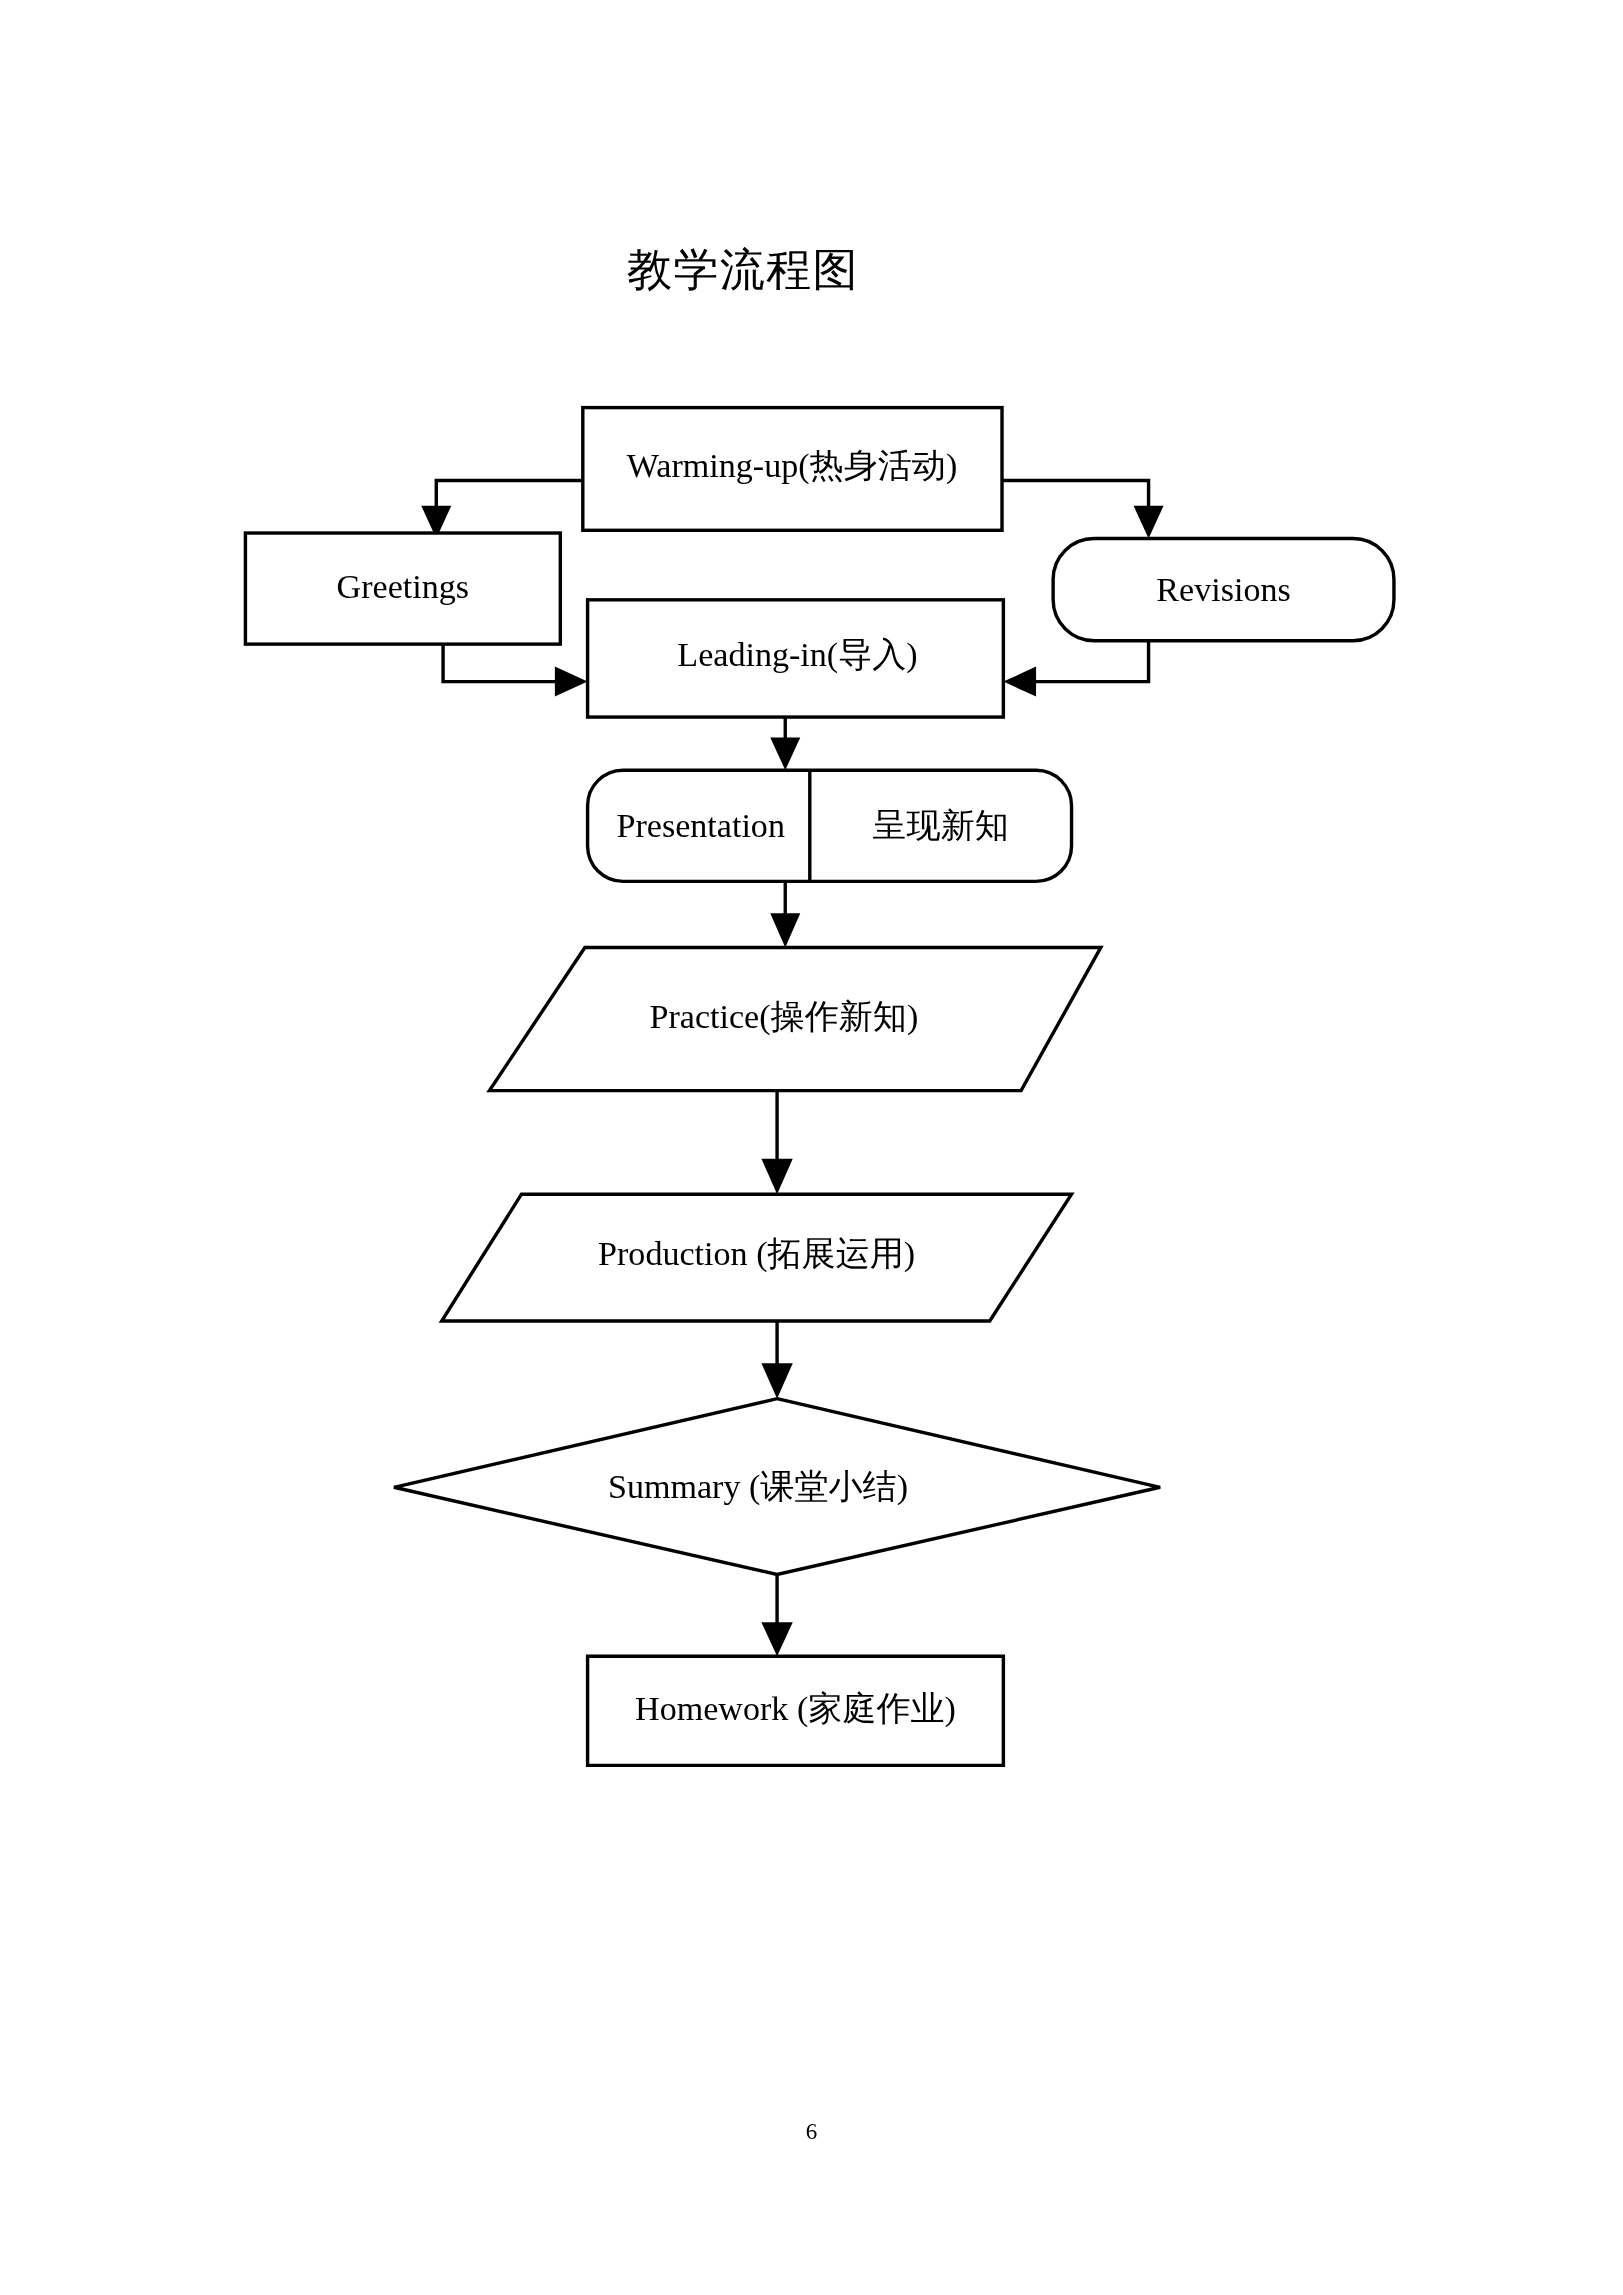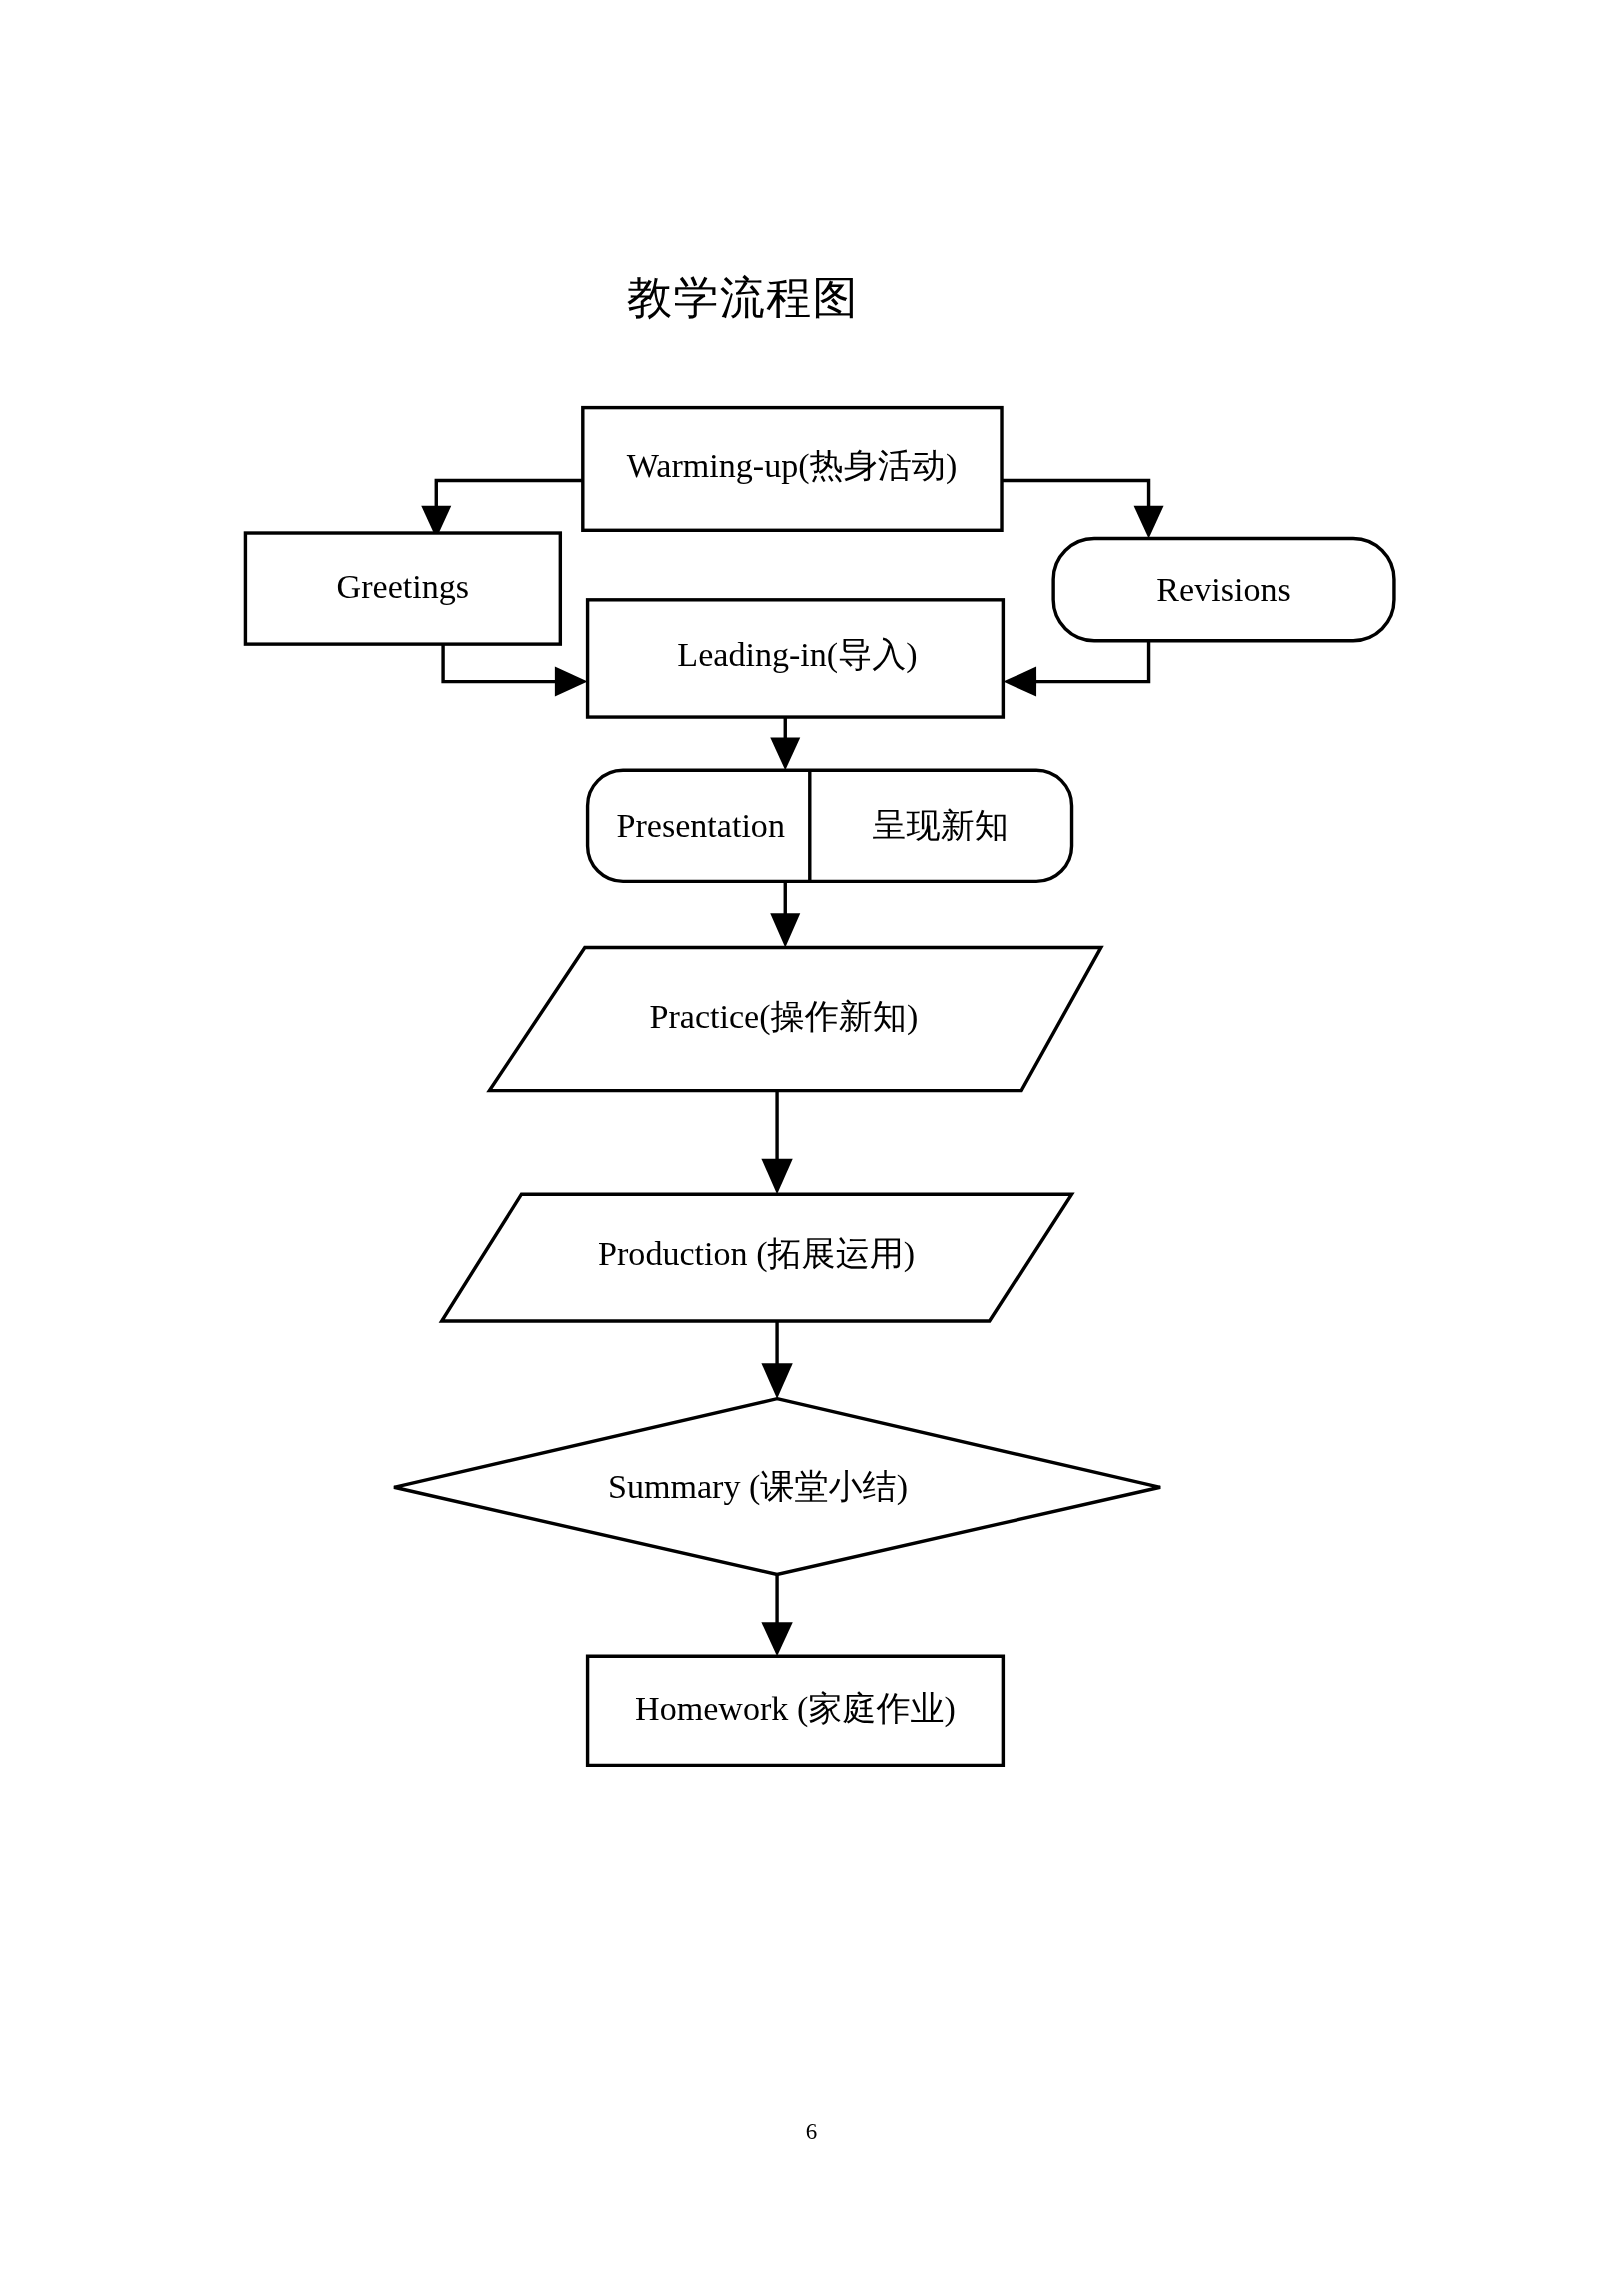--- a/index.html
+++ b/index.html
@@ -20,21 +20,21 @@
     position: absolute;
     left: 0;
     top: 0;
     width: 1623px;
     height: 2295px;
     background: #ffffff;
   }
   #diagram-title {
     position: absolute;
     left: 0;
-    top: 270px;
+    top: 242px;
     width: 1486px;
     text-align: center;
     font-family: "DejaVu Sans", "Liberation Sans", sans-serif;
     font-size: 45px;
     line-height: 55px;
     letter-spacing: 1.4px;
     color: #000000;
     white-space: nowrap;
   }
   #flow-svg {

